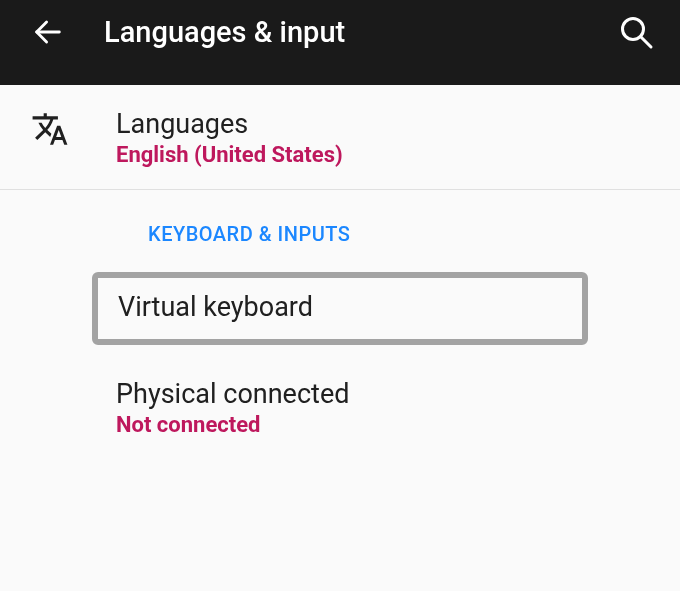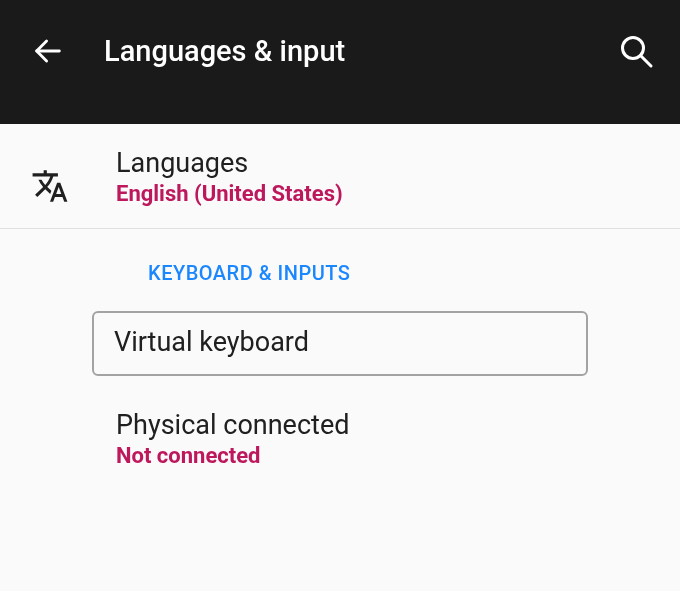--- a/index.html
+++ b/index.html
@@ -9,21 +9,21 @@
     }
     body {
       font-family: Roboto, -apple-system, "Helvetica Neue", Arial, sans-serif;
       background: #fafafa;
       width: 680px;
       height: 591px;
       overflow: hidden;
     }
     .header {
       background: #1a1a1a;
-      height: 124px;
+      height: 85px;
       display: flex;
       align-items: center;
       padding: 0 20px 22px 24px;
     }
     .back-btn {
       width: 48px;
       height: 48px;
       display: flex;
       align-items: center;
       justify-content: center;
@@ -44,21 +44,20 @@
       justify-content: center;
       cursor: pointer;
     }
     .content {
       background: #fafafa;
     }
     .list-item {
       display: flex;
       padding: 22px 20px 22px 30px;
       cursor: pointer;
-      align-items: flex-end;
     }
     .list-item.with-icon {
       padding-left: 30px;
     }
     .item-icon {
       width: 40px;
       height: 40px;
       margin-right: 46px;
       margin-top: 2px;
       display: flex;
@@ -87,21 +86,21 @@
     }
     .section-header {
       color: #1b87ff;
       font-size: 20px;
       font-weight: 500;
       letter-spacing: 0.5px;
       padding: 32px 20px 12px 116px;
       margin-left: 32px;
     }
     .highlight-box {
-      border: 2px solid #a3a3a3;
+      border: 6px solid #a3a3a3;
       border-radius: 6px;
       margin: 14px 92px 12px 92px;
       padding: 12px 20px 14px 20px;
     }
     .highlight-box .item-title {
       font-size: 27px;
     }
     .highlight-box .item-subtitle {
       font-size: 22px;
     }

